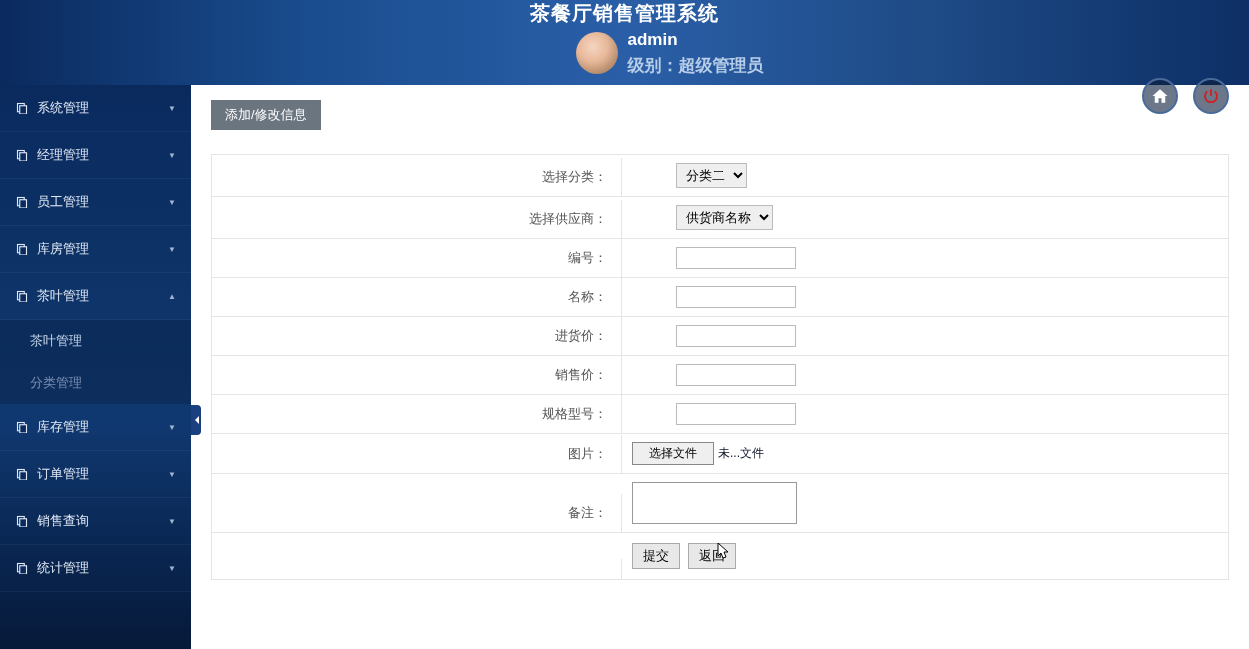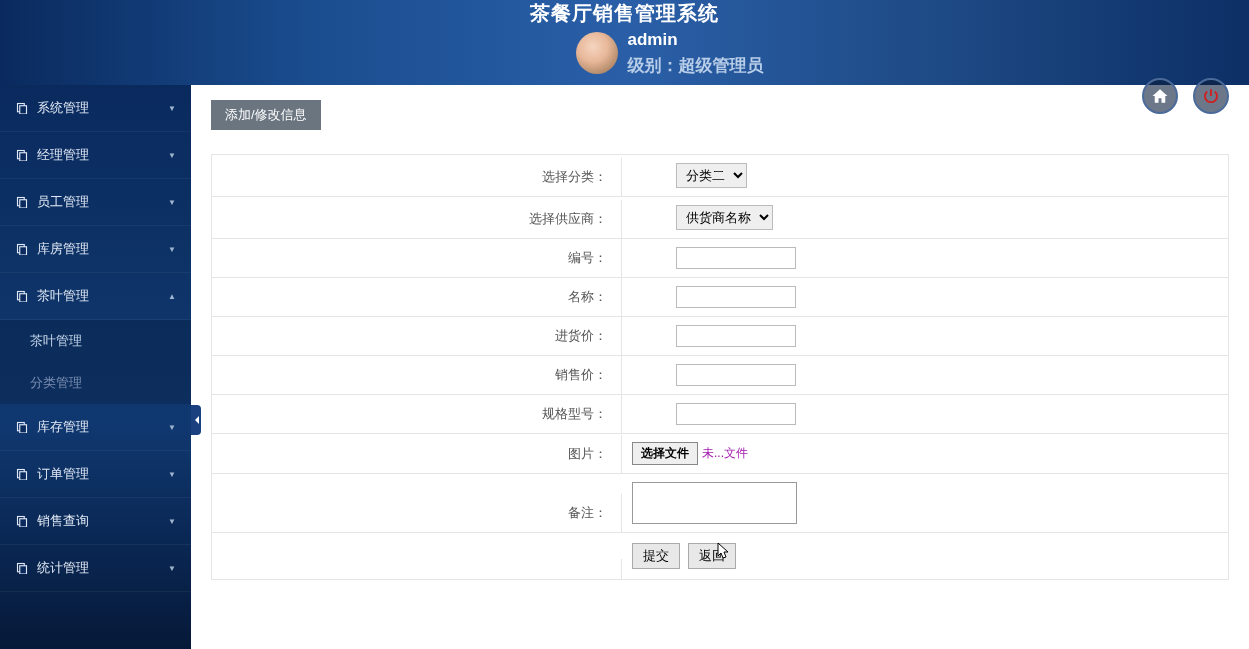--- a/index.html
+++ b/index.html
@@ -96,23 +96,23 @@
       font-family: inherit;
       margin-left: 44px;
     }
     .form-value input[type="text"] { width: 120px; height: 22px; }
     .form-value textarea {
       width: 165px; height: 42px; border: 1px solid #999;
       font-family: inherit; resize: none;
     }
     .file-btn {
       background: #efefef; border: 1px solid #888;
-      padding: 2px 8px; font-size: 12px; cursor: pointer; font-weight: bold;
-    }
-    .file-text { margin-left: 4px; font-size: 12px; color: #a21caf; }
+      padding: 2px 16px; font-size: 12px; cursor: pointer;
+    }
+    .file-text { margin-left: 4px; font-size: 12px; color: #0f172a; }
     .action-buttons { padding: 10px; display: flex; gap: 8px; }
     .action-buttons button {
       background: #e8e8e8; border: 1px solid #aaa;
       padding: 3px 10px; font-size: 13px; cursor: pointer;
       font-family: inherit;
     }
     .cursor-pointer {
       position: absolute; margin-left: 85px; margin-top: -8px;
       pointer-events: none;
     }

